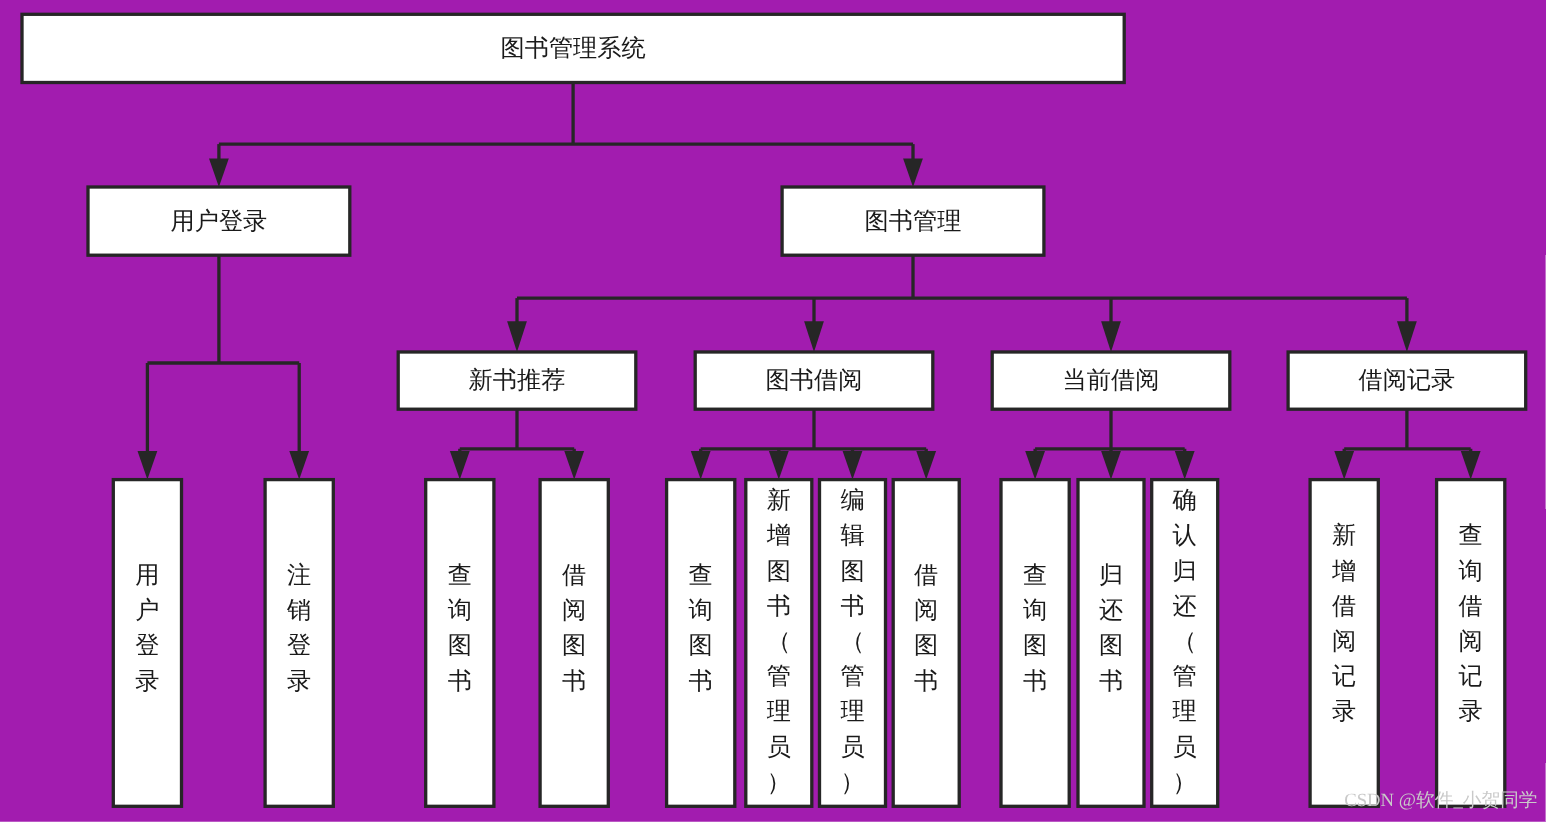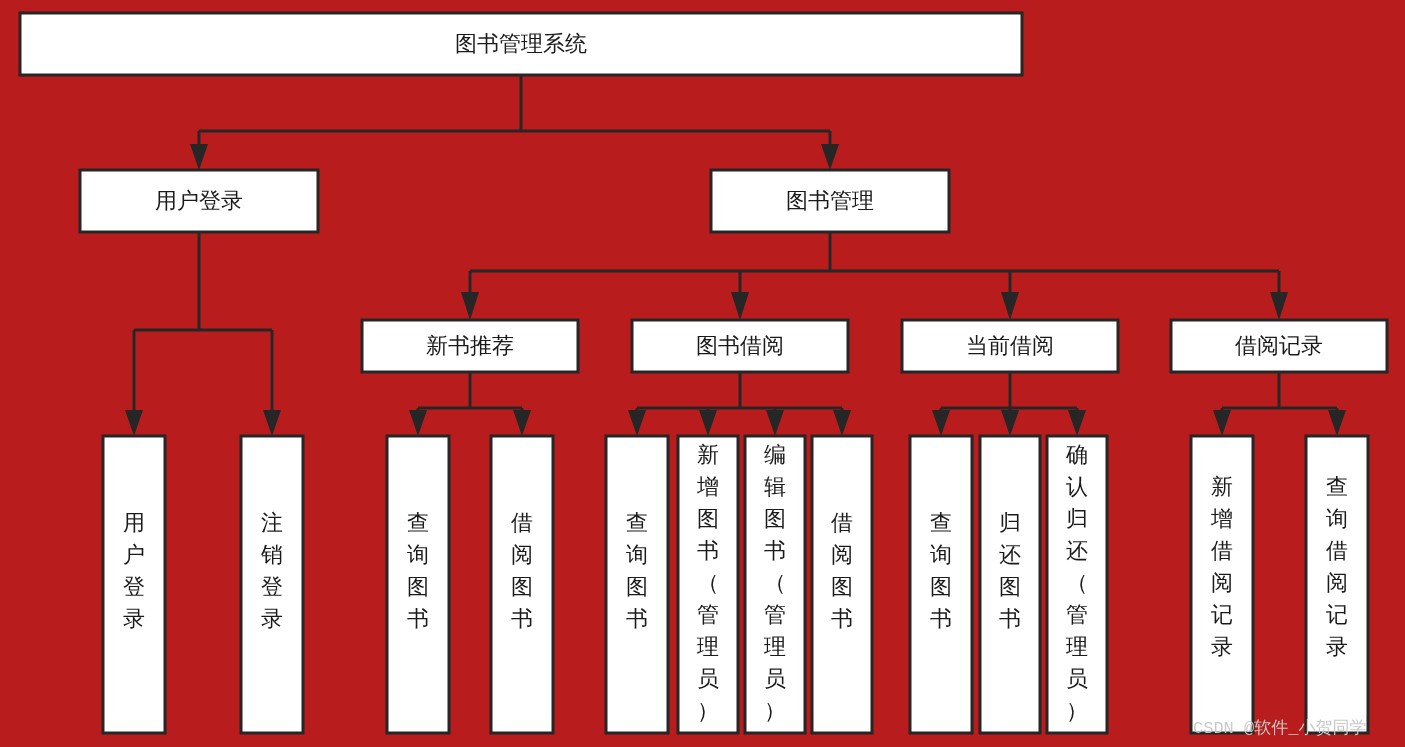--- a/index.html
+++ b/index.html
@@ -10,21 +10,21 @@
   body {
     width: 1405px;
     height: 747px;
     font-family: "DejaVu Sans", "Liberation Sans", sans-serif;
     overflow: hidden;
   }
   #diagram-root {
     position: relative;
     width: 1405px;
     height: 747px;
-    background: #b91c1c;
+    background: #a21caf;
   }
   svg.flow {
     position: absolute;
     top: 0;
     left: 0;
     width: 1405px;
     height: 747px;
   }
   .node-box {
     fill: #ffffff;
@@ -47,25 +47,26 @@
     dominant-baseline: middle;
   }
   .node-label-v {
     font-family: "DejaVu Sans", "Liberation Sans", sans-serif;
     font-size: 22px;
     fill: #1a1a1a;
     text-anchor: middle;
   }
   .watermark {
     position: absolute;
-    font-family: Liberation Mono, monospace;
+    font-family: Liberation Serif, serif;
     font-size: 17px;
     color: #c9c9c9;
     white-space: nowrap;
     user-select: none;
+    margin-left: 29px;
   }
 </style>
 </head>
 <body>
 
 <div id="diagram-root">
 
   <svg class="flow" viewBox="0 0 1405 747" xmlns="http://www.w3.org/2000/svg">
 
     <g>

